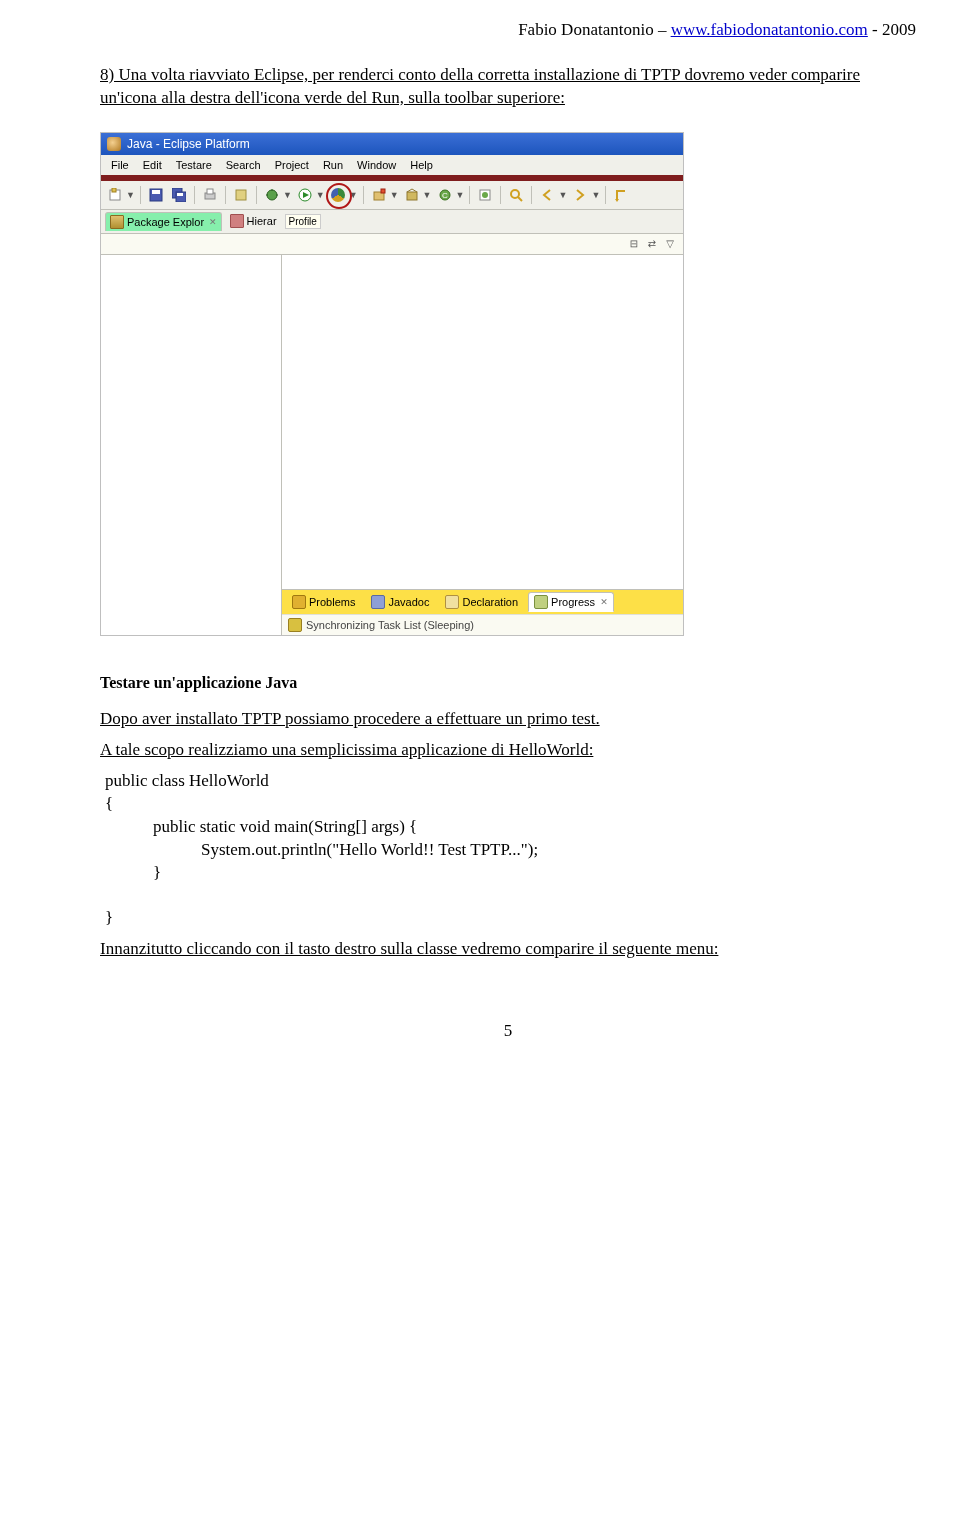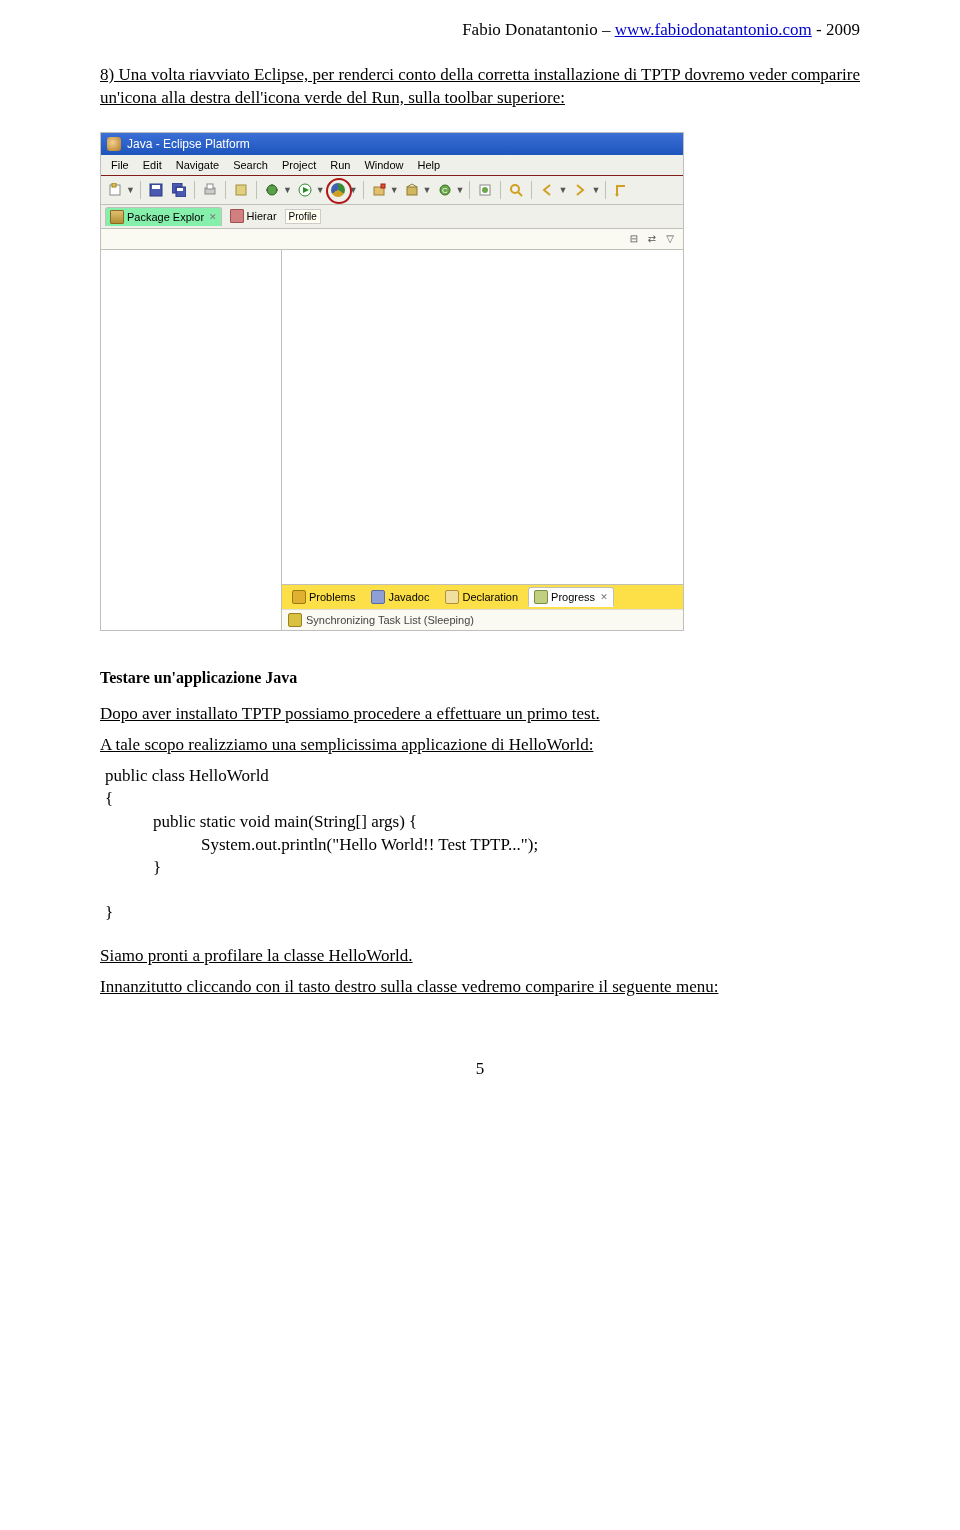--- a/index.html
+++ b/index.html
@@ -3,21 +3,21 @@
 <meta charset="utf-8">
 <style>
   body {
     margin: 0;
     padding: 0;
     font-family: "Times New Roman", serif;
     background: #fff;
     width: 960px;
   }
   .page {
-    padding: 20px 100px 40px 100px;
+    padding: 20px 44px 40px 100px;
   }
   .header-line {
     text-align: right;
     font-size: 17px;
     margin-bottom: 24px;
   }
   .header-line a { color: #0000cc; text-decoration: underline; }
   .body-text {
     font-size: 17px;
     line-height: 1.35;
@@ -46,21 +46,21 @@
     margin-right: 6px;
   }
   
   .menubar {
     background: #f0f0ea;
     font-family: Tahoma, sans-serif;
     font-size: 11px;
     display: flex;
     gap: 2px;
     padding: 2px 4px;
-    border-bottom: 1px solid #7f1d1d;
+    border-bottom: 6px solid #7f1d1d;
   }
   .menubar span { padding: 2px 6px; }
   
   .toolbar-row {
     background: #f0f0ea;
     border-bottom: 1px solid #c0c0b8;
     display: flex;
     align-items: center;
     padding: 3px 4px;
     gap: 3px;
@@ -215,21 +215,21 @@
 
   <div class="screenshot">
     <div class="titlebar">
       <span class="eclipse-icon"></span>
       <span>Java - Eclipse Platform</span>
     </div>
 
     <div class="menubar">
       <span>File</span>
       <span>Edit</span>
-      <span>Navigate</span>
+      <span>Testare</span>
       <span>Search</span>
       <span>Project</span>
       <span>Run</span>
       <span>Window</span>
       <span>Help</span>
     </div>
 
     <div class="toolbar-row">
       <span class="tb-btn">
         <svg width="14" height="14">
@@ -405,18 +405,17 @@
   <p class="body-text">A tale scopo realizziamo una semplicissima applicazione di HelloWorld:</p>
 
   <pre class="code"><span>public class HelloWorld</span>
 <span>{</span>
 <span class="indent1">public static void main(String[] args) {</span>
 <span class="indent2">System.out.println("Hello World!! Test TPTP...");</span>
 <span class="indent1">}</span>
 
 <span>}</span></pre>
 
-  <p class="body-text" style="margin-top:20px">Siamo pronti a profilare la classe HelloWorld.</p>
   <p class="body-text">Innanzitutto cliccando con il tasto destro sulla classe vedremo comparire il seguente menu:</p>
 
   <div class="pagenum">5</div>
 
 </div>
 
 </body></html>

